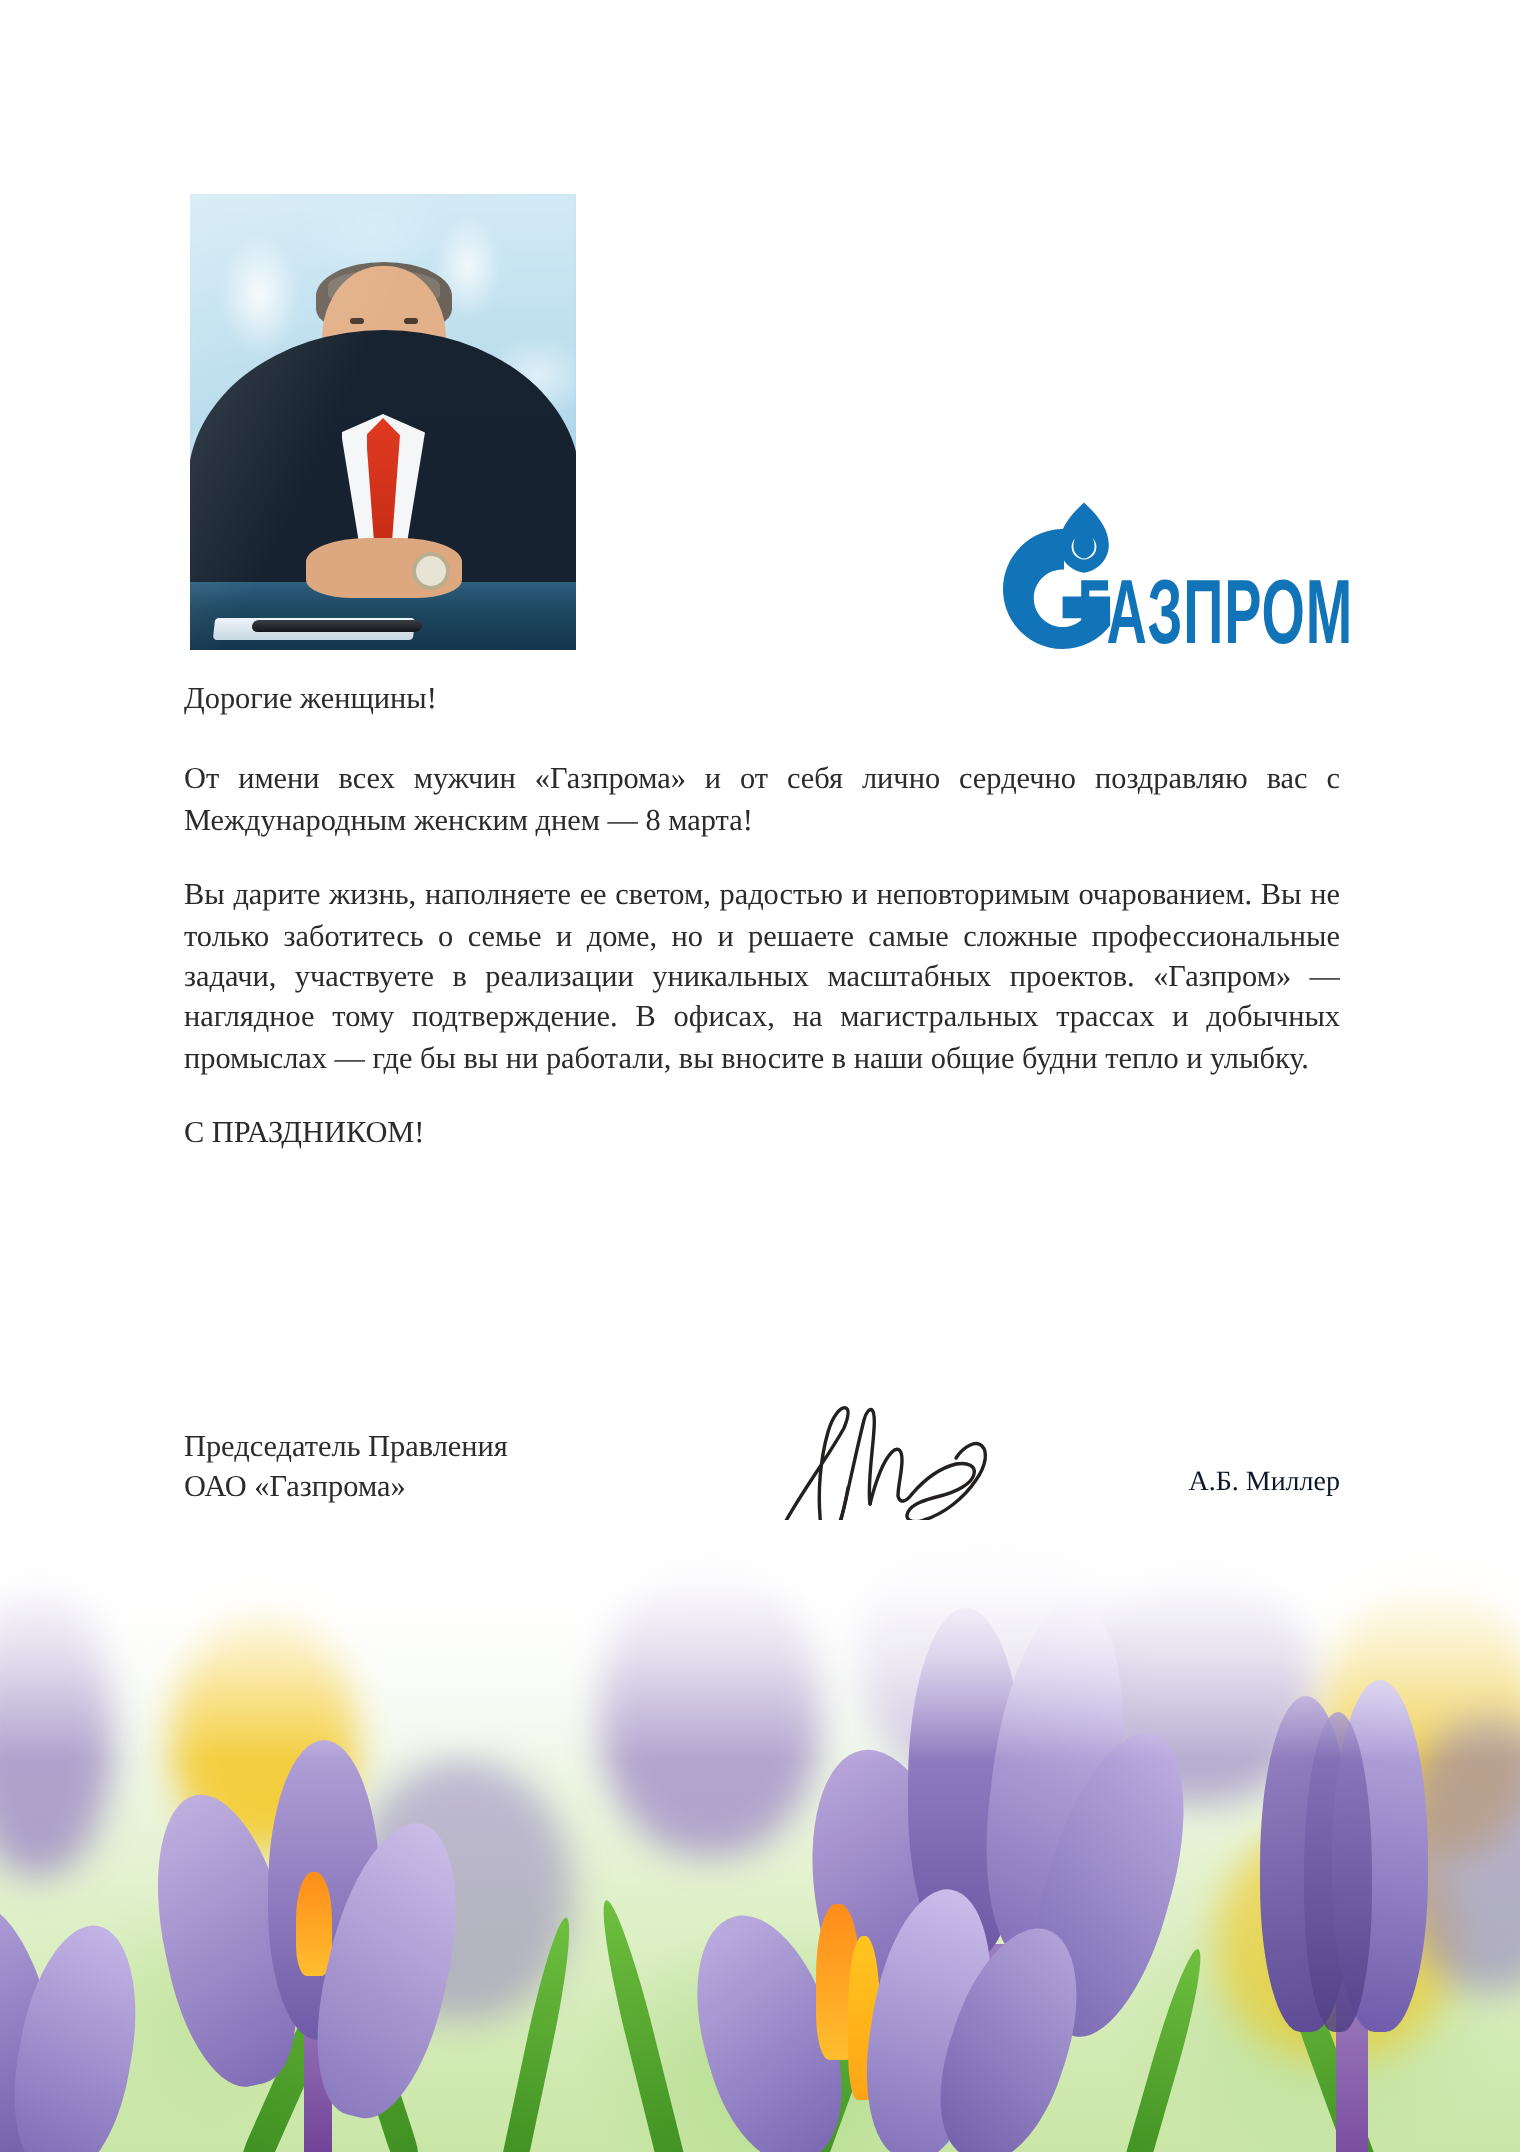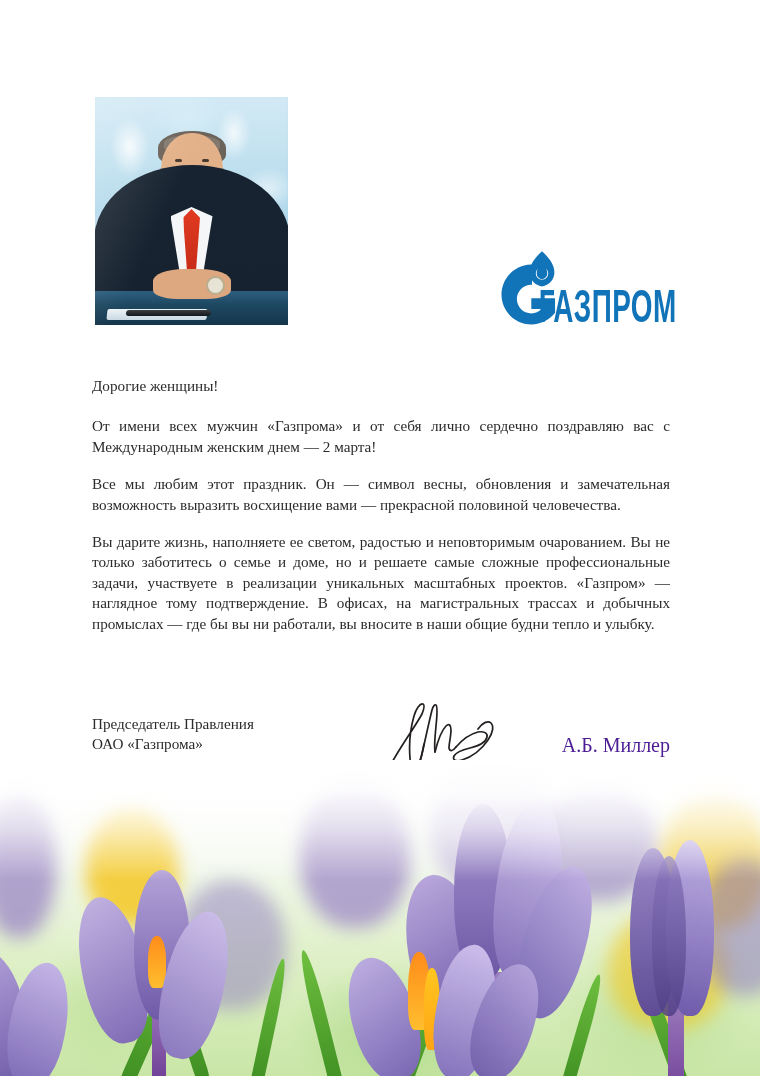--- a/index.html
+++ b/index.html
@@ -70,37 +70,37 @@
   .ph-watch{position:absolute;left:50%;margin-left:14px;bottom:30px;width:15px;height:15px;
     border-radius:50%;background:#e8e4d5;border:2px solid #b9ae8d;}
   .ph-glare{position:absolute;inset:0;pointer-events:none;
     background:linear-gradient(115deg,rgba(255,255,255,.18),transparent 42%);}
 
   
   .logo{position:absolute;left:490px;top:250px;width:186px;height:78px;}
   .logo svg{display:block;}
 
   
-  .letter{position:absolute;left:92px;top:340px;width:578px;margin-top:36px;}
+  .letter{position:absolute;left:92px;top:340px;width:578px;}
   .letter p{
     margin:0 0 17px 0;
     font-size:15.2px;
     line-height:20.4px;
     text-align:justify;
     text-justify:inter-word;
     color:#2b2b2b;
   }
   .letter p.salutation{text-align:left;margin-bottom:20px;}
   .letter p.last-para{margin-bottom:20px;}
   .holiday{margin:0 0 20px 0;font-size:15.2px;line-height:20.4px;color:#2b2b2b;}
 
   
   .sigblock{position:absolute;left:92px;top:714px;width:578px;height:70px;}
   .sig-title{font-size:15.2px;line-height:19.5px;color:#2b2b2b;white-space:pre-line;}
-  .sig-name{position:absolute;right:0;top:20px;font-size:20px;color:#4c1d95;}
+  .sig-name{position:absolute;right:0;top:20px;font-size:14px;color:#0f172a;}
   .sig-mark{position:absolute;left:278px;top:-18px;width:160px;height:92px;}
 
   
   .flowers{position:absolute;left:0;top:760px;width:760px;height:316px;overflow:hidden;}
   .fade-top{position:absolute;left:0;top:0;width:100%;height:120px;z-index:40;
     background:linear-gradient(180deg,#ffffff 0%,rgba(255,255,255,.94) 26%,rgba(255,255,255,.62) 58%,rgba(255,255,255,0) 100%);
     pointer-events:none;}
   .fl-bg{position:absolute;inset:0;
     background:
       radial-gradient(ellipse 120px 90px at 14% 78%, #9fd36a55, transparent 70%),
@@ -151,23 +151,23 @@
         <path d="M52 12.8c-3.2 3.4-5.3 6.6-5.3 10.4 0 3.1 2.4 5.6 5.3 6.1 2.9-0.5 5.3-3 5.3-6.1 0-3.8-2.1-7-5.3-10.4z"></path>
       </g>
       <g fill="#1173B8" font-family="Liberation Sans, sans-serif" font-weight="bold" font-size="34" letter-spacing="0.5">
         <text x="48" y="72" transform="scale(1.06,1.34) translate(-2,-18.5)" textLength="130" lengthAdjust="spacingAndGlyphs">ГАЗПРОМ</text>
       </g>
     </svg>
   </div>
 
   <div class="letter">
     <p class="salutation">Дорогие женщины!</p>
-    <p>От имени всех мужчин «Газпрома» и от себя лично сердечно поздравляю вас с Международным женским днем — 2 марта!</p>
-    <p>Все мы любим этот праздник. Он — символ весны, обновления и замечательная возможность выразить восхищение вами — прекрасной половиной человечества.</p>
+    <p>От имени всех мужчин «Газпрома» и от себя лично сердечно поздравляю вас с Международным женским днем — 8 марта!</p>
     <p>Вы дарите жизнь, наполняете ее светом, радостью и неповторимым очарованием. Вы не только заботитесь о семье и доме, но и решаете самые сложные профессиональные задачи, участвуете в реализации уникальных масштабных проектов. «Газпром» — наглядное тому подтверждение. В офисах, на магистральных трассах и добычных промыслах — где бы вы ни работали, вы вносите в наши общие будни тепло и улыбку.</p>
+    <div class="holiday">С ПРАЗДНИКОМ!</div>
   </div>
 
   <div class="sigblock">
     <div class="sig-title">Председатель Правления
 ОАО «Газпрома»</div>
     <div class="sig-mark">
       <svg width="160" height="92" viewBox="0 0 160 92" xmlns="http://www.w3.org/2000/svg">
         <g fill="none" stroke="#23201f" stroke-width="1.7" stroke-linecap="round" stroke-linejoin="round">
           <path d="M16 78 C26 56 42 36 52 18 C54 13 55 9 53 8 C50 7 46 13 44 20 C40 34 39 50 40 62 C40 68 42 72 45 71 C49 70 52 60 54 48"></path>
           <path d="M50 66 C54 50 58 30 62 14 C63 10 65 8 66 9 C68 11 67 20 66 30 C65 40 64 50 65 56"></path>

